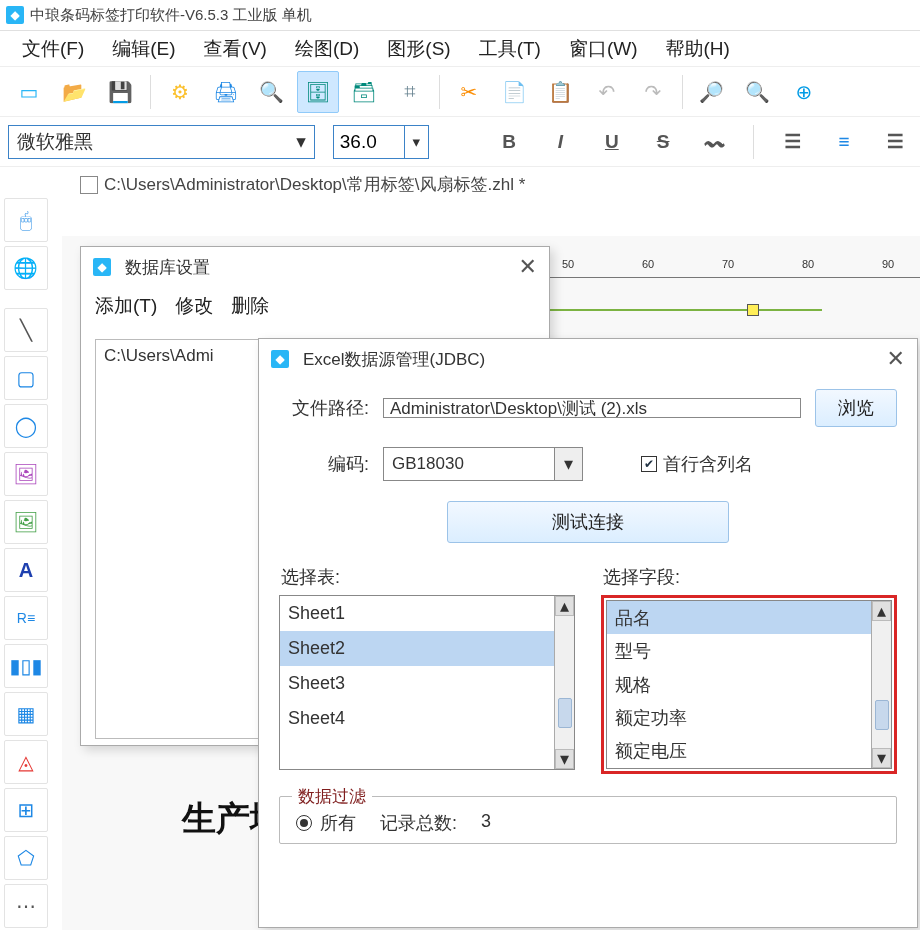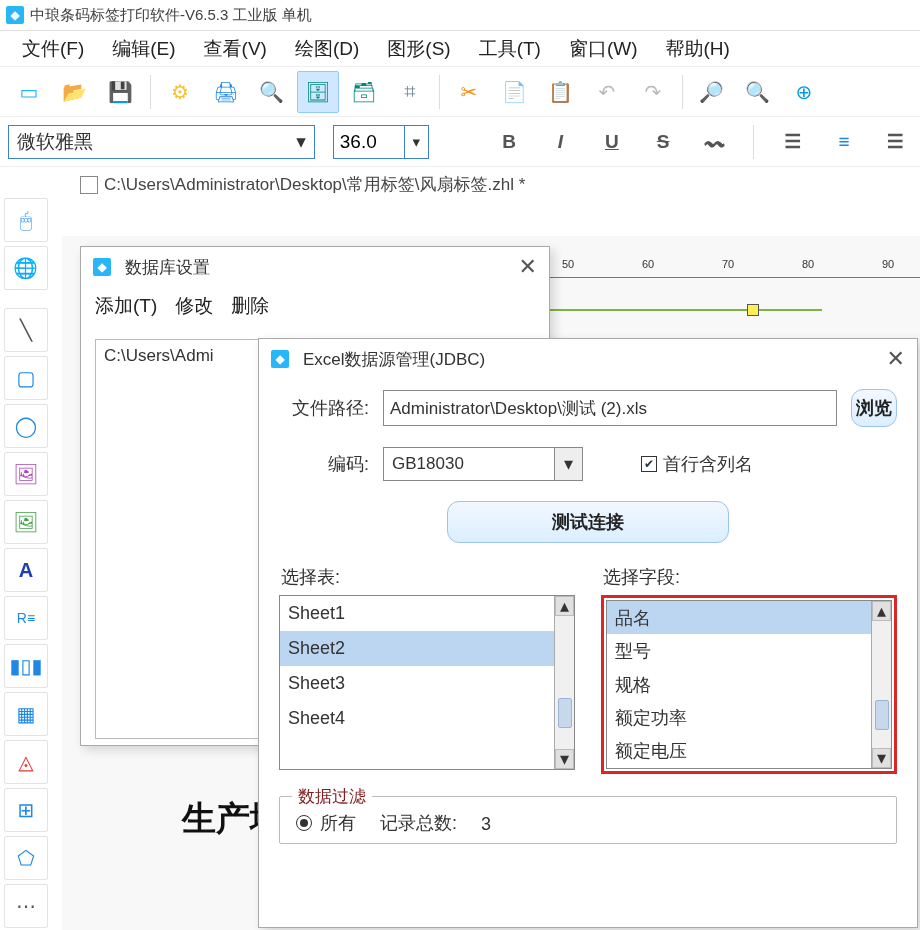--- a/index.html
+++ b/index.html
@@ -135,29 +135,29 @@
     height:400px; padding:6px 8px; font-size:17px; color:#333;
   }
   
   .dialog2 { left:258px; top:338px; width:660px; height:590px; z-index:10;}
   .form-row {
     display:flex; align-items:center; padding:10px 20px; gap:14px;
     font-size:18px; color:#333;
   }
   .form-label { width:90px; text-align:right; }
   .text-input {
-    height:36px; border:1px solid #888; font-size:17px; padding:0 6px;
+    height:20px; border:1px solid #888; font-size:17px; padding:0 6px;
     background:#fff; display:flex; align-items:center; overflow:hidden;
   }
   .btn {
-    height:38px; padding:0 4px;
+    height:38px; padding:0 22px;
     background: linear-gradient(#f2f8ff,#dbeeff);
-    border:1px solid #9cc3e8; border-radius:12px;
+    border:1px solid #9cc3e8; border-radius:3px;
     font-size:18px; color:#222; cursor:pointer;
-    display:flex; align-items:center; justify-content:center;font-weight:bold;
+    display:flex; align-items:center; justify-content:center;
   }
   .btn-wide { width:282px; height:42px; margin:10px auto; }
   .combo {
     display:flex; height:34px; border:1px solid #888; background:#fff;
   }
   .combo span { flex:1; padding:0 8px; display:flex; align-items:center; font-size:17px;}
   .combo .arrow { width:28px; border-left:1px solid #888; display:flex; align-items:center; justify-content:center; background:#eee; }
   .checkbox { width:16px;height:16px;border:1px solid #333; display:inline-flex; align-items:center; justify-content:center; margin-right:6px; font-size:12px; color:#234; }
   .list-section { display:flex; gap:26px; padding:6px 20px; }
   .list-col { flex:1; }
@@ -370,21 +370,21 @@
             <div class="sthumb"></div>
             <div class="sarrow">▾</div>
           </div>
         </div>
       </div>
     </div>
   </div>
 
   <div class="filter-group">
     <span class="legend">数据过滤</span>
-    <div style="display:flex;align-items:flex-end;gap:24px;font-size:18px">
+    <div style="display:flex;align-items:flex-start;gap:24px;font-size:18px">
       <label style="display:flex;align-items:center">
         <span class="radio">
             <span class="dot"></span>
           </span>
         <span>所有</span>
       </label>
       <span>记录总数:</span>
       <span>3</span>
     </div>
   </div>

